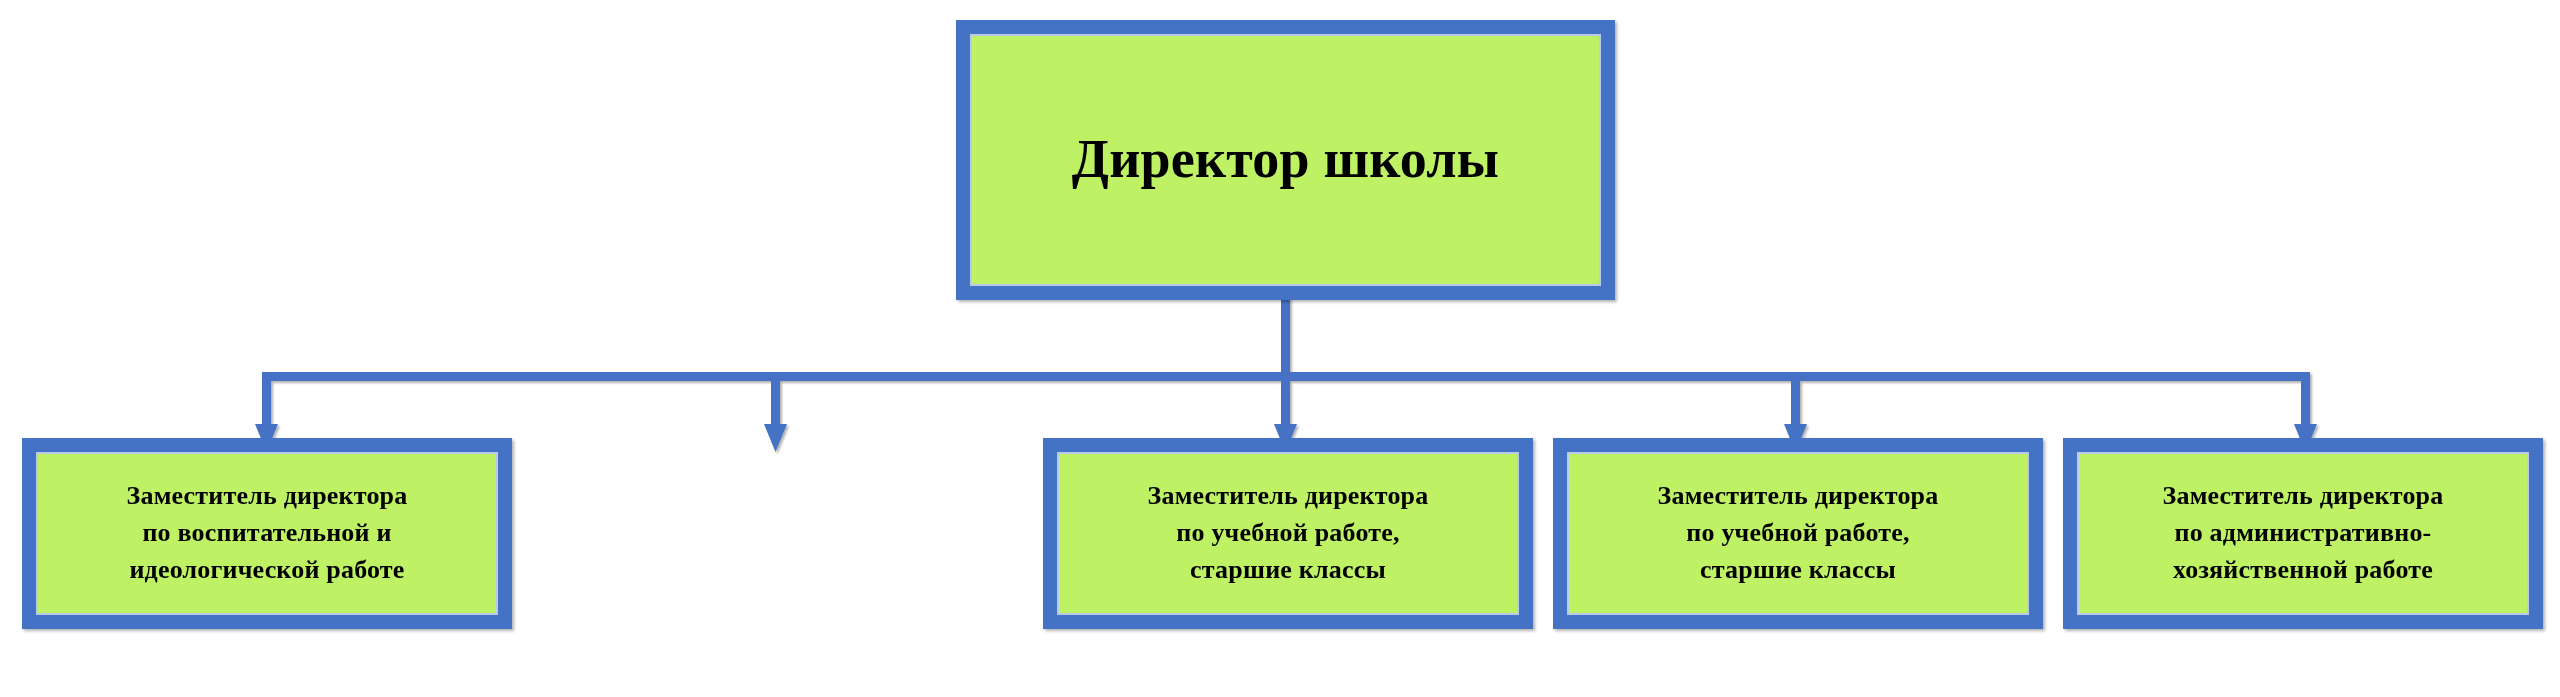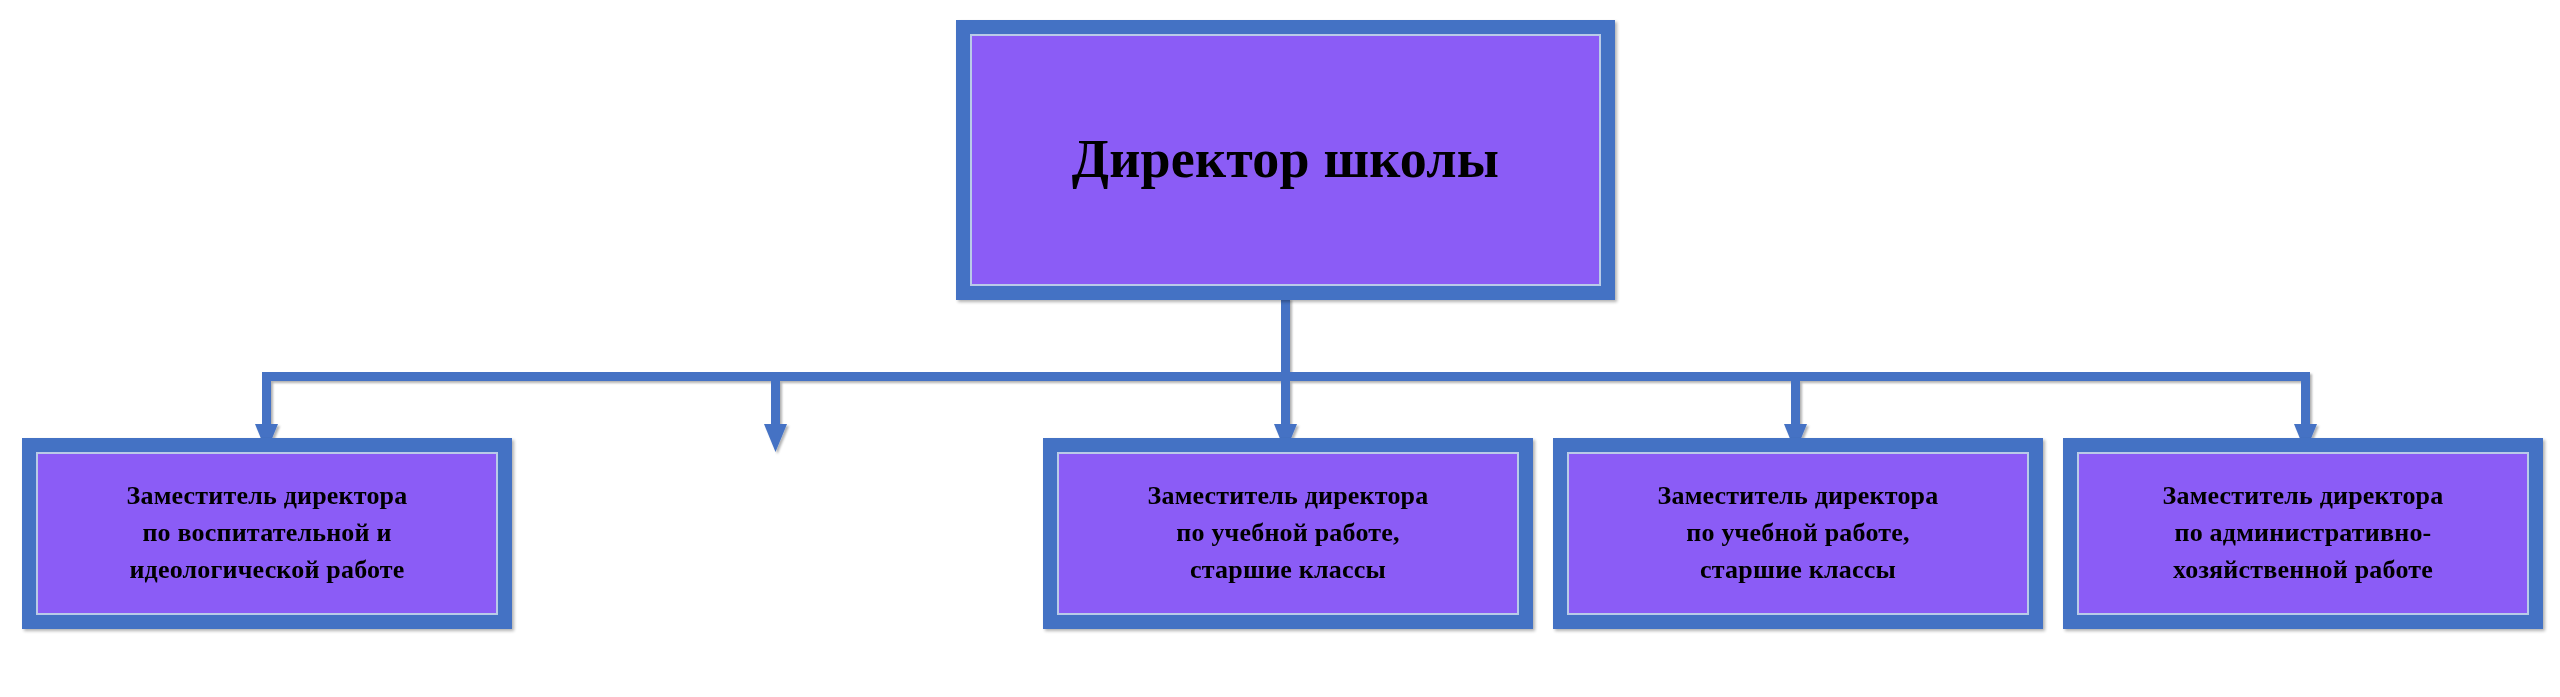--- a/index.html
+++ b/index.html
@@ -23,21 +23,21 @@
     position: absolute;
     box-sizing: border-box;
     background: #4472C4;            
     padding: 14px;
     box-shadow: 2px 2px 3px rgba(0,0,0,0.30);
   }
   .node-inner {
     box-sizing: border-box;
     width: 100%;
     height: 100%;
-    background: #8b5cf6;            
+    background: #bef264;            
     border: 2px solid #B9CBE8;      
     display: flex;
     align-items: center;
     justify-content: center;
     text-align: center;
   }
   .node-label {
     color: #000000;
     font-weight: bold;
     line-height: 1.28;

